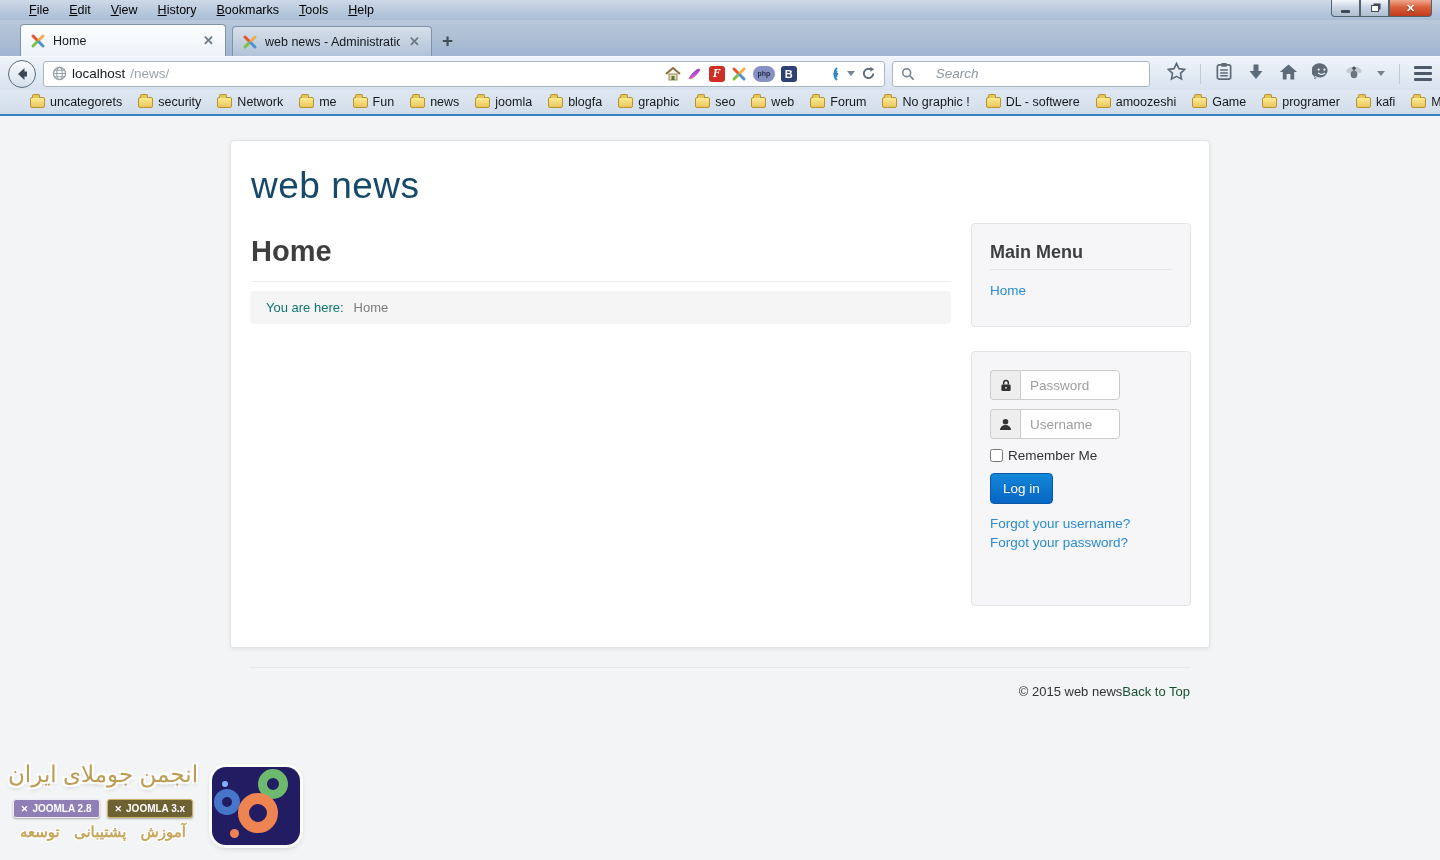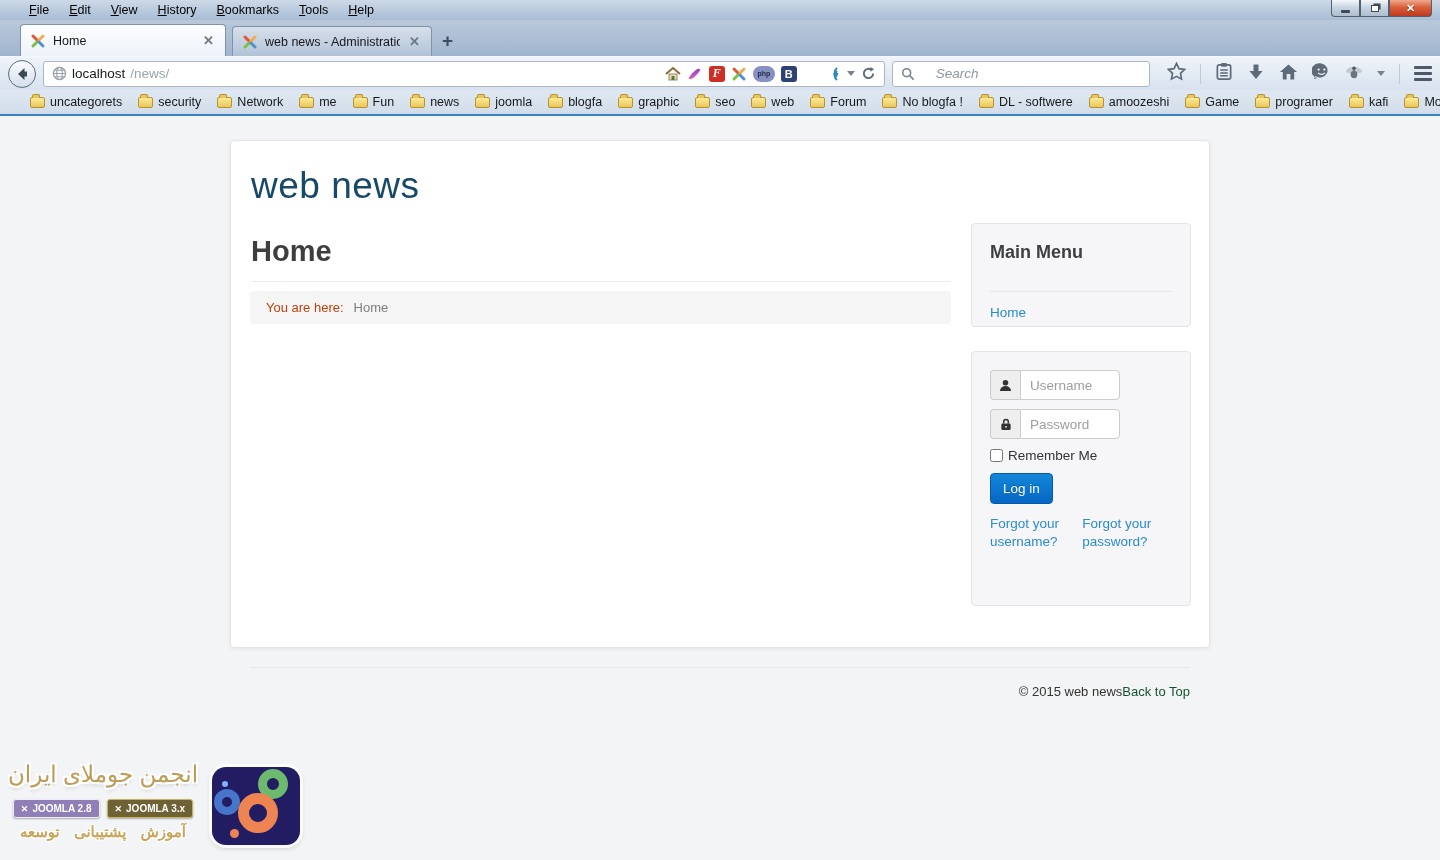--- a/index.html
+++ b/index.html
@@ -62,39 +62,39 @@
 
   
   .page { position:absolute; left:0; top:116px; width:1440px; height:744px; background:#f3f4f6; }
   .card { position:absolute; left:230px; top:24px; width:980px; height:508px; background:#fff;
     border:1px solid #e3e4e7; border-radius:4px; box-shadow:0 1px 4px rgba(0,0,0,.07); }
   .site-title { position:absolute; left:20px; top:24px; font-size:37px; color:#17496b; font-weight:500; letter-spacing:.5px; }
   .page-h1 { position:absolute; left:20px; top:94px; font-size:29px; color:#3e3e3e; font-weight:600; }
   .main-hr { position:absolute; left:20px; top:140px; width:700px; border-top:1px solid #ececee; }
   .breadcrumb { position:absolute; left:19px; top:150px; width:701px; height:33px; background:#f5f5f6; border-radius:4px;
     display:flex; align-items:center; padding-left:16px; gap:10px; font-size:13px; }
-  .crumb-label { color:#c2410c; }
+  .crumb-label { color:#0f766e; }
   .crumb-current { color:#7d7d7d; }
 
   .well { position:absolute; left:740px; width:220px; background:#f6f6f8; border:1px solid #e3e4e7; border-radius:4px; padding:18px; }
   .well-menu { top:82px; height:104px; }
   .well-login { top:210px; height:255px; }
-  .well h3 { font-size:18px; color:#3e3f40; font-weight:600; padding-bottom:28px; border-bottom:1px solid #e6e6e9; margin-bottom:11px; }
+  .well h3 { font-size:18px; color:#3e3f40; font-weight:600; padding-bottom:6px; border-bottom:1px solid #e6e6e9; margin-bottom:11px; }
   a.site-link { color:#2a8bd0; text-decoration:none; font-size:13.5px; }
   .input-group { display:flex; height:30px; margin-bottom:9px; }
   .ig-addon { width:30px; background:#eee; border:1px solid #ccc; border-right:none; border-radius:4px 0 0 4px;
     display:flex; align-items:center; justify-content:center; }
   .input-group input { width:100px; border:1px solid #ccc; border-radius:0 4px 4px 0; padding:0 9px; font-size:13.5px;
     color:#555; outline:none; font-family:"Liberation Sans",sans-serif; }
   .input-group input::placeholder { color:#9d9d9d; }
   .remember-row { display:flex; align-items:center; gap:5px; margin:5px 0 10px 0; font-size:13.5px; color:#333; }
   .remember-row input { width:13px; height:13px; }
   .login-btn { display:inline-block; color:#fff; font-size:13.5px; padding:7px 12px; border:1px solid #0a58a8; border-radius:4px;
     background:linear-gradient(#1287d8,#0766c4); text-shadow:0 -1px 0 rgba(0,0,0,.25); font-family:"Liberation Sans",sans-serif; }
-  .forgot-links { margin-top:11px; display:flex; gap:1px; line-height:18px; }
+  .forgot-links { margin-top:11px; display:flex; flex-direction:column; gap:1px; line-height:18px; }
 
   .footer-hr { position:absolute; left:250px; top:551px; width:940px; border-top:1px solid #e7e8ea; }
   .footer-row { position:absolute; left:250px; top:568px; width:940px; display:flex; justify-content:flex-end; font-size:13px; }
   .copyright { color:#333; }
   a.backtop { color:#14532d; text-decoration:none; }
 
   
   .wm { position:absolute; left:6px; top:645px; width:294px; height:92px; }
   .wm-logo { position:absolute; right:0; top:6px; width:88px; height:78px; border-radius:14px; background:#221d63;
     box-shadow:0 0 0 3px rgba(255,255,255,.85), 0 2px 6px rgba(0,0,0,.25); overflow:hidden; }
@@ -351,21 +351,21 @@
       <span class="bm">
         <span class="folder"></span>
         <span>web</span>
       </span>
       <span class="bm">
         <span class="folder"></span>
         <span>Forum</span>
       </span>
       <span class="bm">
         <span class="folder"></span>
-        <span>No blogfa !</span>
+        <span>No graphic !</span>
       </span>
       <span class="bm">
         <span class="folder"></span>
         <span>DL - softwere</span>
       </span>
       <span class="bm">
         <span class="folder"></span>
         <span>amoozeshi</span>
       </span>
       <span class="bm">
@@ -398,38 +398,38 @@
         <span class="crumb-label">You are here:</span>
         <span class="crumb-current">Home</span>
       </div>
 
       <div class="well well-menu">
         <h3>Main Menu</h3>
         <a href="#" class="site-link">Home</a>
       </div>
 
       <div class="well well-login">
-        <div class="input-group">
-          <span class="ig-addon">
-            <svg width="13" height="13" viewBox="0 0 14 14">
-                <circle cx="7" cy="4" r="3" fill="#333"></circle>
-                <path d="M1 13 A6 5.5 0 0 1 13 13 Z" fill="#333"></path>
-              </svg>
-          </span>
-          <input type="text" placeholder="Username" style="">
-        </div>
         <div class="input-group">
           <span class="ig-addon">
             <svg width="12" height="13" viewBox="0 0 12 14">
                 <rect x="1" y="6" width="10" height="7" rx="1.5" fill="#333"></rect>
                 <path d="M3.5 6 V4 a2.5 2.5 0 0 1 5 0 V6" fill="none" stroke="#333" stroke-width="1.6"></path>
                 <circle cx="6" cy="9.5" r="1" fill="#eee"></circle>
               </svg>
           </span>
           <input type="password" placeholder="Password" style="">
+        </div>
+        <div class="input-group">
+          <span class="ig-addon">
+            <svg width="13" height="13" viewBox="0 0 14 14">
+                <circle cx="7" cy="4" r="3" fill="#333"></circle>
+                <path d="M1 13 A6 5.5 0 0 1 13 13 Z" fill="#333"></path>
+              </svg>
+          </span>
+          <input type="text" placeholder="Username" style="">
         </div>
         <div class="remember-row">
           <input type="checkbox" style="">
           <span>Remember Me</span>
         </div>
         <button class="login-btn">Log in</button>
         <div class="forgot-links">
           <a href="#" class="site-link">Forgot your username?</a>
           <a href="#" class="site-link">Forgot your password?</a>
         </div>

